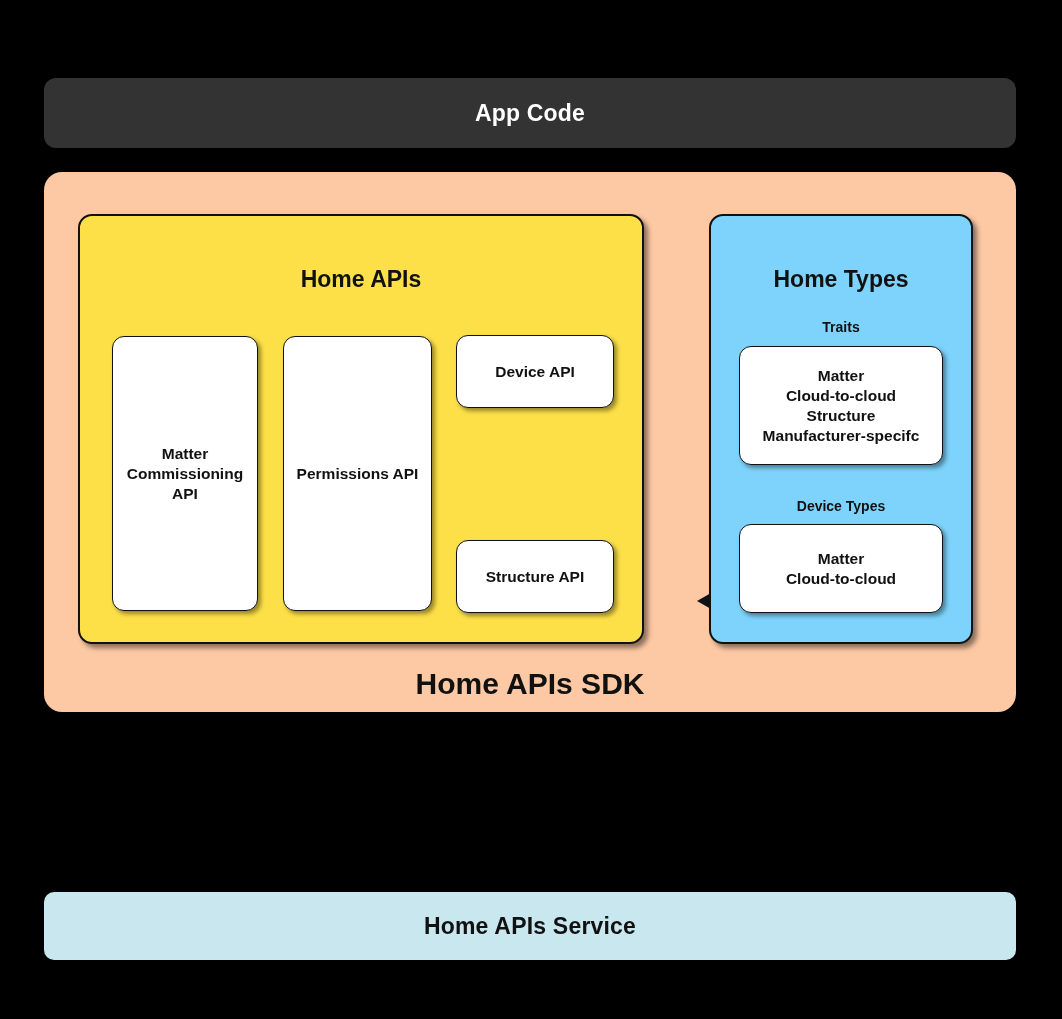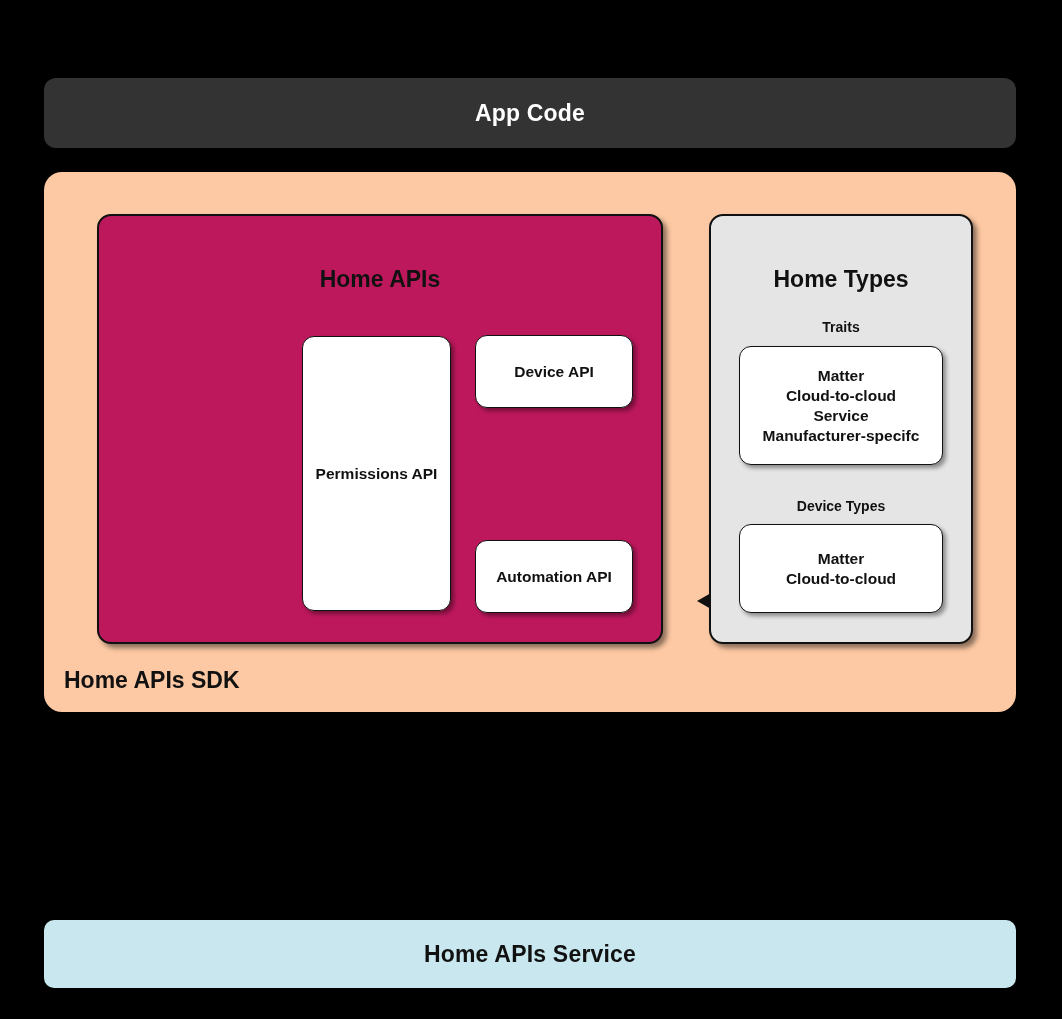--- a/index.html
+++ b/index.html
@@ -28,65 +28,64 @@
     letter-spacing: 0.2px;
   }
   .app-code {
     top: 78px;
     height: 70px;
     background: #333333;
     color: #ffffff;
     border-radius: 12px;
   }
   .service {
-    top: 920px;
+    top: 892px;
     height: 68px;
     background: #c9e7ef;
     color: #111111;
     border-radius: 10px;
   }
   .sdk {
     position: absolute;
     left: 44px;
     top: 172px;
     width: 972px;
     height: 540px;
     background: #fdc9a4;
     border-radius: 18px;
   }
   .sdk-label {
     position: absolute;
     left: 0;
     right: 0;
     top: 495px;
-    text-align: left;
+    text-align: center;
     font-weight: 700;
-    font-size: 23px;
+    font-size: 30px;
     color: #111111;
-    margin-left: 20px;
   }
   .panel {
     position: absolute;
     border: 2px solid #111111;
     border-radius: 14px;
     box-shadow: 4px 4px 5px rgba(0,0,0,0.45);
   }
   .home-apis {
-    left: 53px;
+    left: 34px;
     top: 42px;
     width: 562px;
     height: 426px;
-    background: #be185d;
+    background: #fde047;
   }
   .home-types {
     left: 665px;
     top: 42px;
     width: 260px;
     height: 426px;
-    background: #e5e5e5;
+    background: #7dd3fc;
   }
   .panel-title {
     position: absolute;
     left: 0;
     right: 0;
     text-align: center;
     font-weight: 700;
     font-size: 23px;
     color: #111111;
   }
@@ -132,46 +131,47 @@
 
   <div class="bar app-code">
     <span>App Code</span>
   </div>
 
   <div class="sdk">
 
     <div class="panel home-apis">
       <div class="panel-title" style="top: 50px;">Home APIs</div>
 
+      <div class="card" style="left: 32px; top: 120px; width: 146px; height: 275px;">Matter Commissioning API</div>
 
       <div class="card" style="left: 376px; top: 119px; width: 158px; height: 73px;">Device API</div>
 
       <div class="card" style="left: 203px; top: 120px; width: 149px; height: 275px;">Permissions API</div>
 
 
-      <div class="card" style="left: 376px; top: 324px; width: 158px; height: 73px;">Automation API</div>
+      <div class="card" style="left: 376px; top: 324px; width: 158px; height: 73px;">Structure API</div>
     </div>
 
     <div class="arrow-wrap">
       <svg width="60" height="24" viewBox="0 0 60 24">
         <line x1="10" y1="12" x2="50" y2="12" stroke="#111111" stroke-width="5"></line>
         <polygon points="0,12 14,4 14,20" fill="#111111"></polygon>
         <polygon points="60,12 46,4 46,20" fill="#111111"></polygon>
       </svg>
     </div>
 
     <div class="panel home-types">
       <div class="panel-title" style="top: 50px;">Home Types</div>
 
       <div class="sub-title" style="top: 103px;">Traits</div>
 
       <div class="card items-card" style="left: 28px; top: 130px; width: 204px; height: 119px; flex-direction: column;">
         <div>Matter</div>
         <div>Cloud-to-cloud</div>
-        <div>Service</div>
+        <div>Structure</div>
         <div>Manufacturer-specifc</div>
       </div>
 
       <div class="sub-title" style="top: 282px; text-align: center;">Device Types</div>
 
       <div class="card items-card" style="left: 28px; top: 308px; width: 204px; height: 89px; flex-direction: column;">
         <div>Matter</div>
         <div>Cloud-to-cloud</div>
       </div>
     </div>

